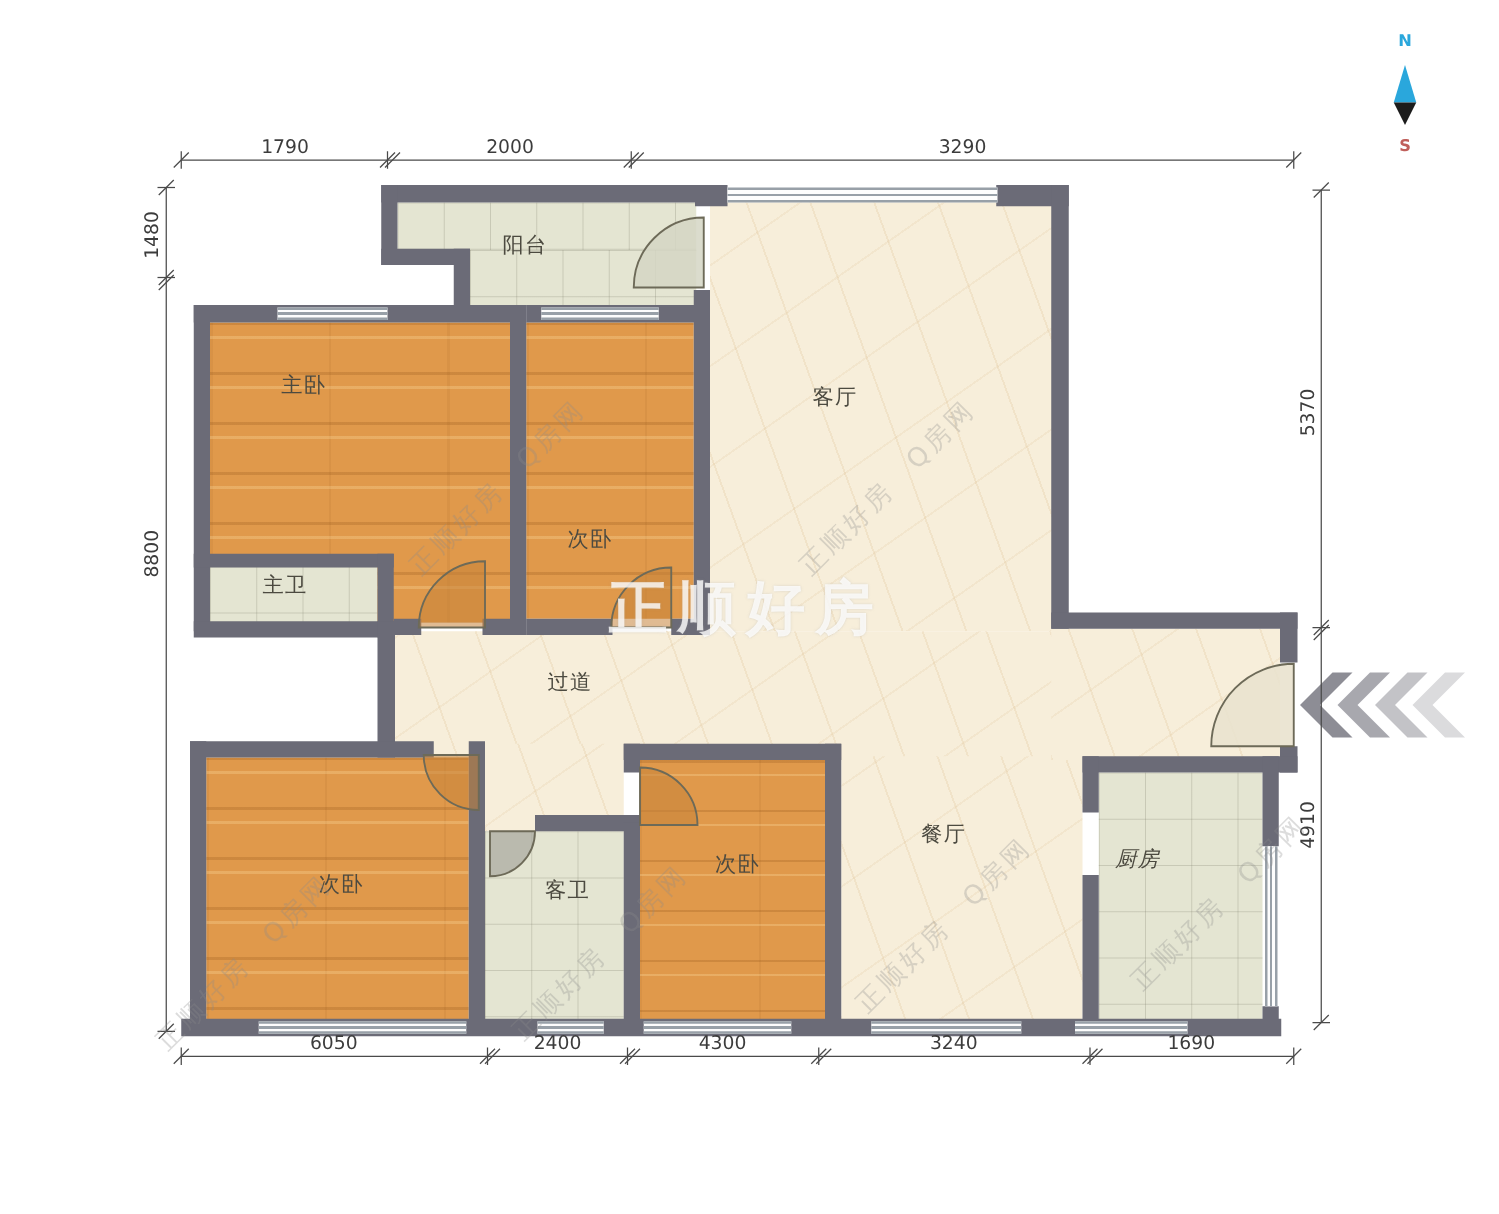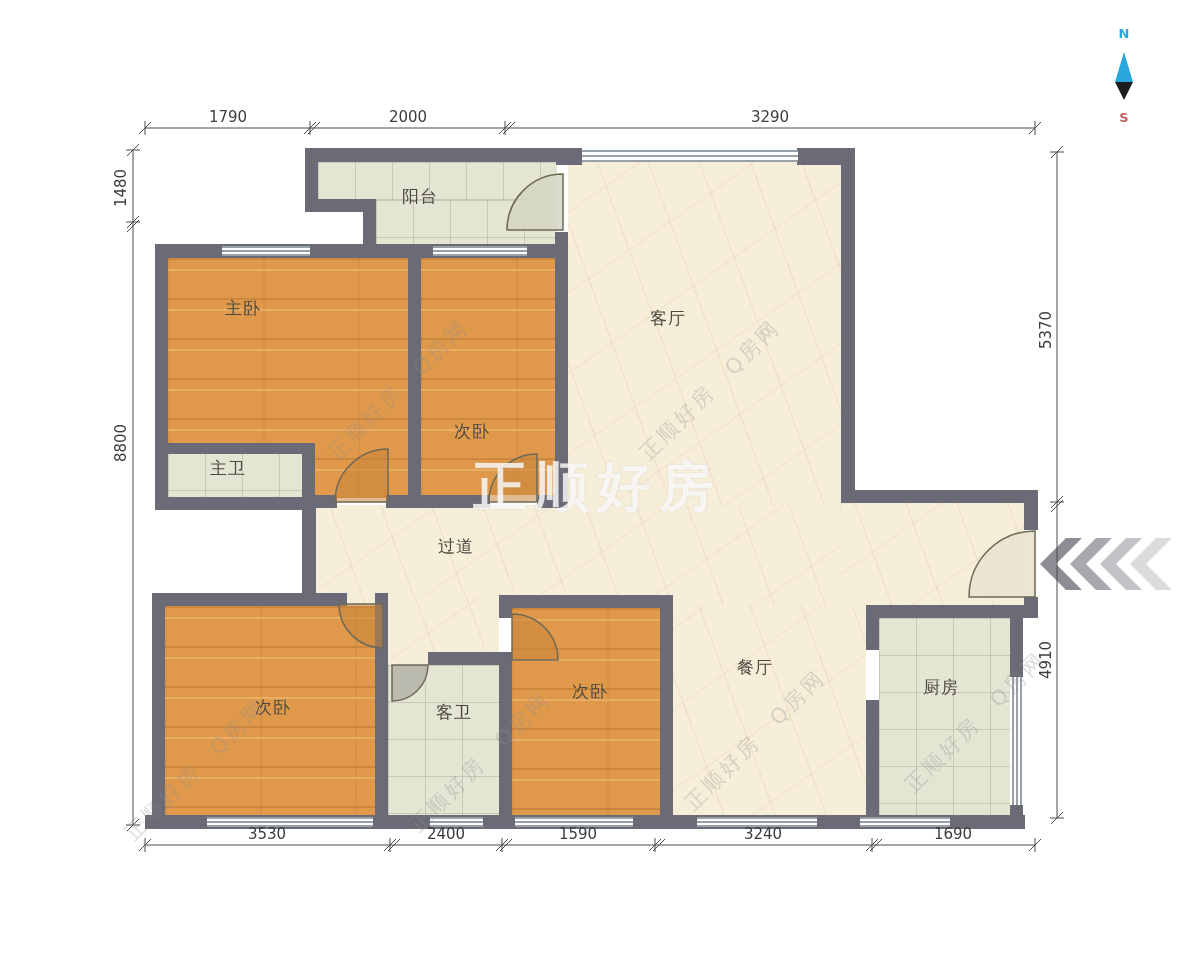--- a/index.html
+++ b/index.html
@@ -26,21 +26,21 @@
   .win-h{background:#fdfdfd;border-top:2px solid #98a0a8;border-bottom:2px solid #98a0a8;
     background-image:linear-gradient(transparent calc(50% - 1px), #98a0a8 calc(50% - 1px), #98a0a8 calc(50% + 1px), transparent calc(50% + 1px));}
   .win-v{background:#fdfdfd;border-left:2px solid #98a0a8;border-right:2px solid #98a0a8;
     background-image:linear-gradient(90deg, transparent calc(50% - 1px), #98a0a8 calc(50% - 1px), #98a0a8 calc(50% + 1px), transparent calc(50% + 1px));}
   
   .room-label{position:absolute;transform:translate(-50%,-50%);font-size:17px;color:#4c4a40;
     letter-spacing:1px;white-space:nowrap;}
   .dim{position:absolute;transform:translate(-50%,-50%);font-size:15px;color:#3c3c3c;white-space:nowrap;}
   .dim.vert{transform:translate(-50%,-50%) rotate(-90deg);}
   .compass-label{position:absolute;transform:translate(-50%,-50%);font-size:13px;font-weight:bold;}
-  .wm-big{position:absolute;transform:translate(-50%,-50%);font-size:54px;font-weight:bold;
+  .wm-big{position:absolute;transform:translate(-50%,-50%);font-size:47px;font-weight:bold;
     color:rgba(255,255,255,0.78);letter-spacing:8px;white-space:nowrap;
     text-shadow:0 0 2px rgba(160,160,160,0.35);}
   .wm-diag{position:absolute;transform:translate(-50%,-50%) rotate(-45deg);font-size:21px;
     color:rgba(140,140,140,0.30);letter-spacing:3px;white-space:nowrap;}
   svg{position:absolute;left:0;top:0;}
 </style>
 </head>
 <body>
 
 <div id="stage">
@@ -186,28 +186,28 @@
   <div class="room-label" style="left:420px;top:178px;margin-top:18px;">阳台</div>
   <div class="room-label" style="left:243px;top:308px;">主卧</div>
   <div class="room-label" style="left:472px;top:431px;">次卧</div>
   <div class="room-label" style="left:668px;top:318px;">客厅</div>
   <div class="room-label" style="left:228px;top:468px;">主卫</div>
   <div class="room-label" style="left:456px;top:546px;">过道</div>
   <div class="room-label" style="left:273px;top:707px;">次卧</div>
   <div class="room-label" style="left:454px;top:712px;">客卫</div>
   <div class="room-label" style="left:590px;top:691px;">次卧</div>
   <div class="room-label" style="left:755px;top:667px;">餐厅</div>
-  <div class="room-label" style="left:941px;top:687px;">厨房</div>
+  <div class="room-label" style="left:910px;top:687px;font-style:italic;">厨房</div>
 
   <div class="dim" style="left:228px;top:117px;">1790</div>
   <div class="dim" style="left:408px;top:117px;">2000</div>
   <div class="dim" style="left:770px;top:117px;">3290</div>
-  <div class="dim" style="left:267px;top:834px;">3530</div>
+  <div class="dim" style="left:267px;top:834px;">6050</div>
   <div class="dim" style="left:446px;top:834px;">2400</div>
-  <div class="dim" style="left:578px;top:834px;">1590</div>
+  <div class="dim" style="left:578px;top:834px;">4300</div>
   <div class="dim" style="left:763px;top:834px;">3240</div>
   <div class="dim" style="left:953px;top:834px;">1690</div>
   <div class="dim vert" style="left:121px;top:188px;">1480</div>
   <div class="dim vert" style="left:121px;top:443px;">8800</div>
   <div class="dim vert" style="left:1046px;top:330px;">5370</div>
   <div class="dim vert" style="left:1046px;top:660px;">4910</div>
 
   <div class="compass-label" style="left:1124px;top:33px;color:#2aa7dc;">N</div>
   <div class="compass-label" style="left:1124px;top:117px;color:#c0605c;">S</div>
 

